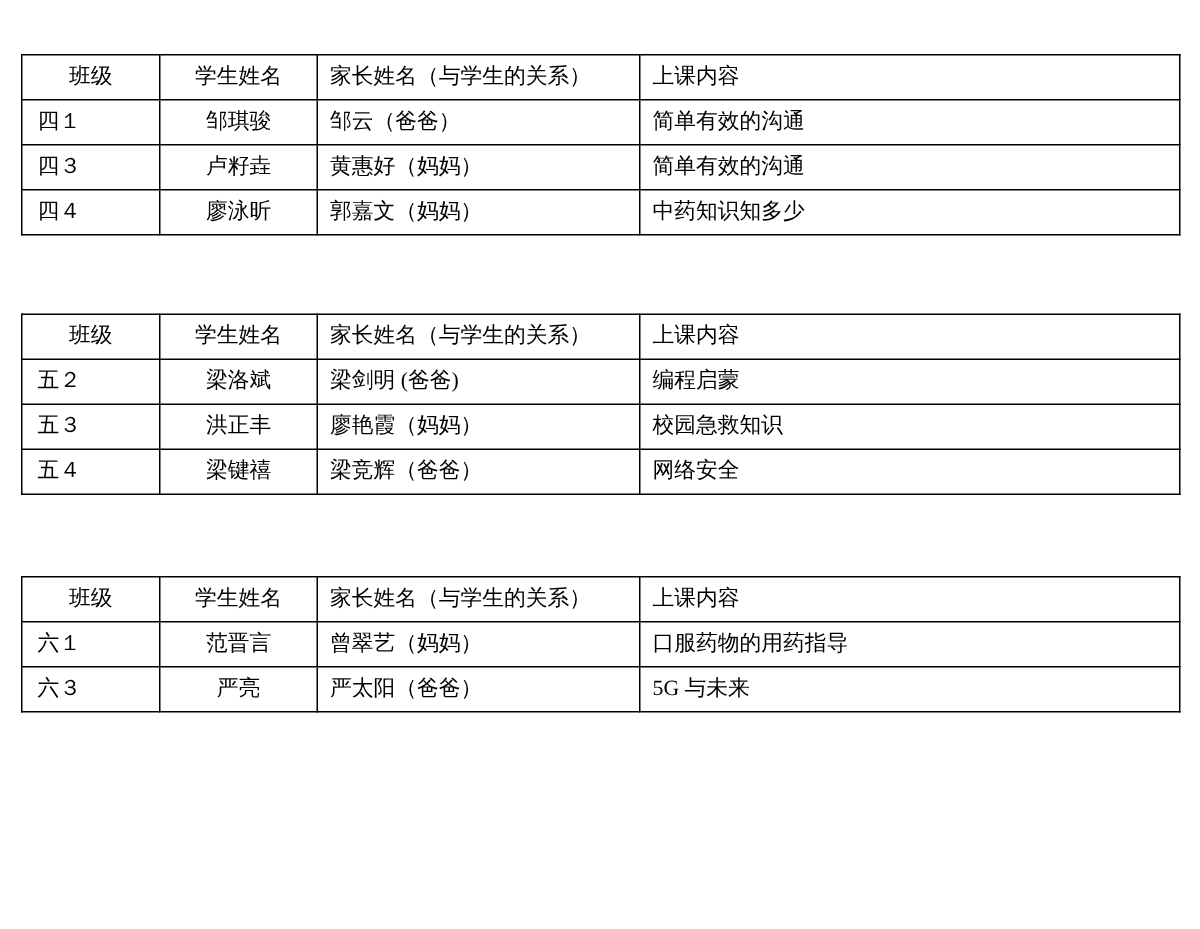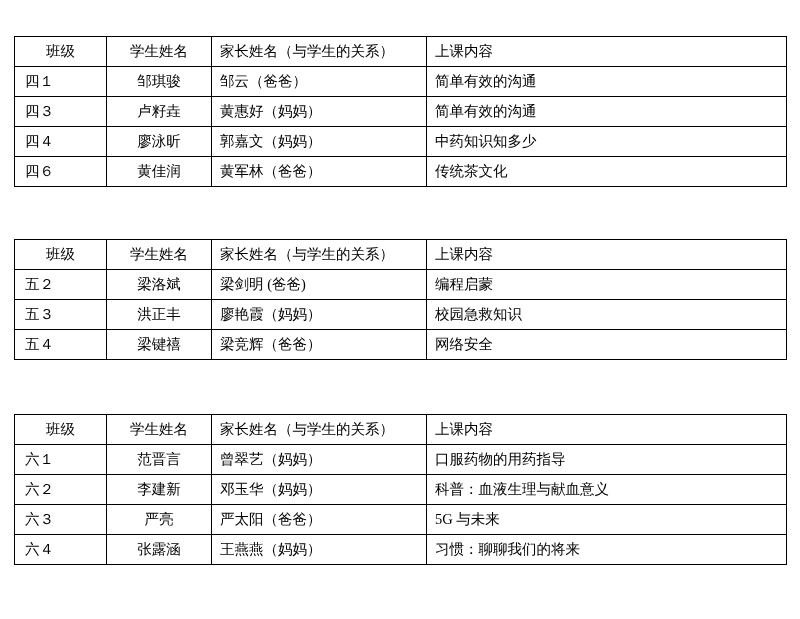--- a/index.html
+++ b/index.html
@@ -113,26 +113,20 @@
           <td>卢籽垚</td>
           <td>黄惠好（妈妈）</td>
           <td>简单有效的沟通</td>
         </tr>
         <tr>
           <td>四４</td>
           <td>廖泳昕</td>
           <td>郭嘉文（妈妈）</td>
           <td>中药知识知多少</td>
         </tr>
-        <tr>
-          <td>四６</td>
-          <td>黄佳润</td>
-          <td>黄军林（爸爸）</td>
-          <td>传统茶文化</td>
-        </tr>
       </tbody>
     </table>
   </div>
 
   <div class="gap"></div>
 
   <div class="tbl-wrap">
     <table class="grade-table t2">
       <colgroup>
           <col class="c0">
@@ -186,34 +180,22 @@
           <td>家长姓名（与学生的关系）</td>
           <td>上课内容</td>
         </tr>
         <tr>
           <td>六１</td>
           <td>范晋言</td>
           <td>曾翠艺（妈妈）</td>
           <td>口服药物的用药指导</td>
         </tr>
         <tr>
-          <td>六２</td>
-          <td>李建新</td>
-          <td>邓玉华（妈妈）</td>
-          <td>科普：血液生理与献血意义</td>
-        </tr>
-        <tr>
           <td>六３</td>
           <td>严亮</td>
           <td>严太阳（爸爸）</td>
           <td>5G 与未来</td>
         </tr>
-        <tr>
-          <td>六４</td>
-          <td>张露涵</td>
-          <td>王燕燕（妈妈）</td>
-          <td>习惯：聊聊我们的将来</td>
-        </tr>
       </tbody>
     </table>
   </div>
 
 </div>
 
 </body></html>

